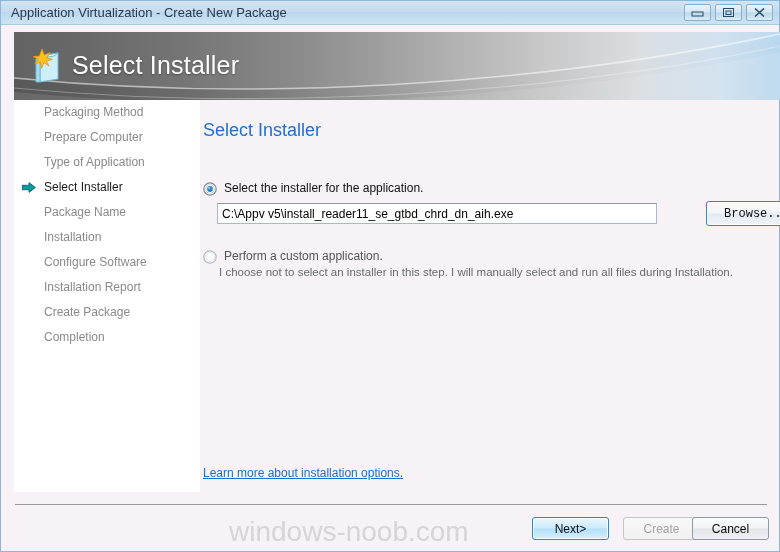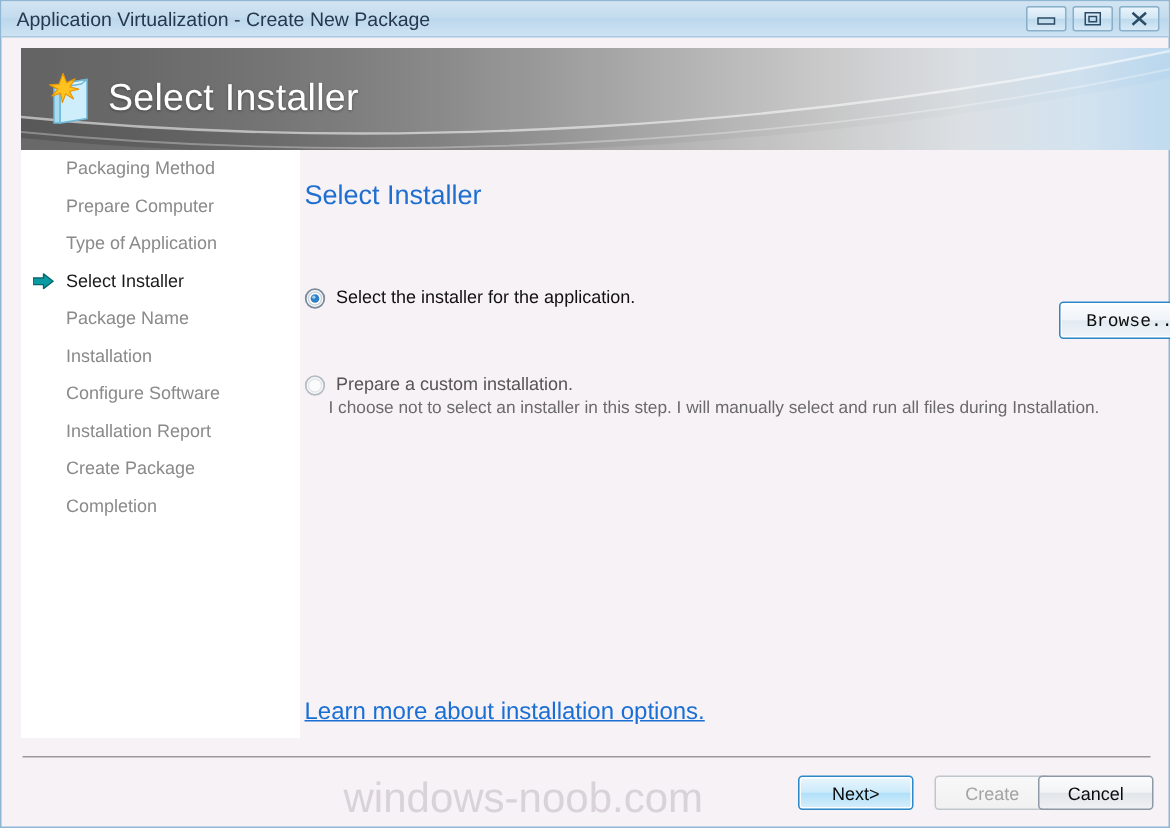--- a/index.html
+++ b/index.html
@@ -127,21 +127,21 @@
     left: 3px; top: 20px;
     font-size: 18px;
     color: #1f6fd0;
     white-space: nowrap;
   }
 
   .radio-row {
     position: absolute;
     left: 3px;
   }
-  #opt1 { top: 81px; margin-top: 10px; }
+  #opt1 { top: 81px; }
   #opt2 { top: 149px; }
   .radio-glyph {
     position: absolute;
     left: 0; top: 1px;
     width: 14px; height: 14px;
   }
   .radio-label {
     display: block;
     padding-left: 21px;
     font-size: 12px;
@@ -186,21 +186,21 @@
     font-size: 12px;
     color: #0b0b0b;
     cursor: pointer;
     box-shadow: inset 0 0 0 1px #ffffff;
     margin-left: 40px;
   }
 
   #learn-link {
     position: absolute;
     left: 3px; top: 366px;
-    font-size: 16px;
+    font-size: 12px;
     color: #1a6fd4;
     text-decoration: underline;
     cursor: pointer;
     white-space: nowrap;
   }
 
   
   #watermark {
     position: absolute;
     left: 228px; top: 515px;
@@ -341,29 +341,30 @@
     <div class="radio-row" id="opt1">
       <svg class="radio-glyph" viewBox="0 0 14 14">
         <circle cx="7" cy="7" r="6.2" fill="#fdfdfd" stroke="#7a8b99" stroke-width="1.2"></circle>
         <circle cx="7" cy="7" r="4.4" fill="none" stroke="#c9d4dc" stroke-width="1"></circle>
         <circle cx="7" cy="7" r="2.9" fill="#2f7fc4"></circle>
         <circle cx="6.2" cy="6.1" r="1.1" fill="#9ecdf0"></circle>
       </svg>
       <span class="radio-label">Select the installer for the application.</span>
     </div>
 
+    <input id="path-input" type="text" value="C:\Appv v5\install_reader11_se_gtbd_chrd_dn_aih.exe" style="">
 
     <button id="browse-btn">Browse...</button>
 
     <div class="radio-row" id="opt2">
       <svg class="radio-glyph" viewBox="0 0 14 14">
         <circle cx="7" cy="7" r="6.2" fill="#fbfbfb" stroke="#b4bcc4" stroke-width="1.2"></circle>
         <circle cx="7" cy="7" r="4.4" fill="none" stroke="#e2e6ea" stroke-width="1"></circle>
       </svg>
-      <span class="radio-label muted">Prepare a custom installation.</span>
+      <span class="radio-label muted">Perform a custom application.</span>
     </div>
 
     <div class="sub-text">I choose not to select an installer in this step.  I will manually select and run all files during Installation.</div>
 
     <a id="learn-link">Learn more about installation options.</a>
   </div>
 
   <div id="watermark">windows-noob.com</div>
 
   <div id="footer-divider"></div>

